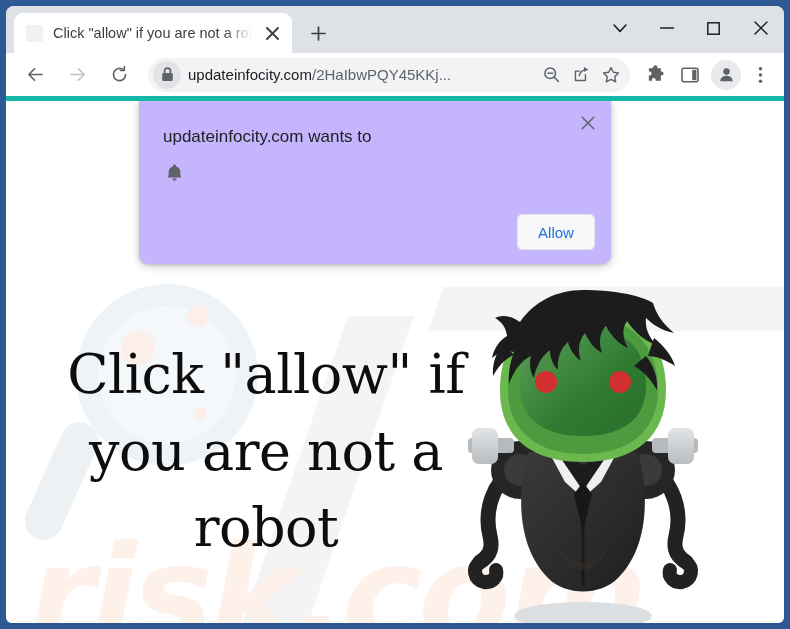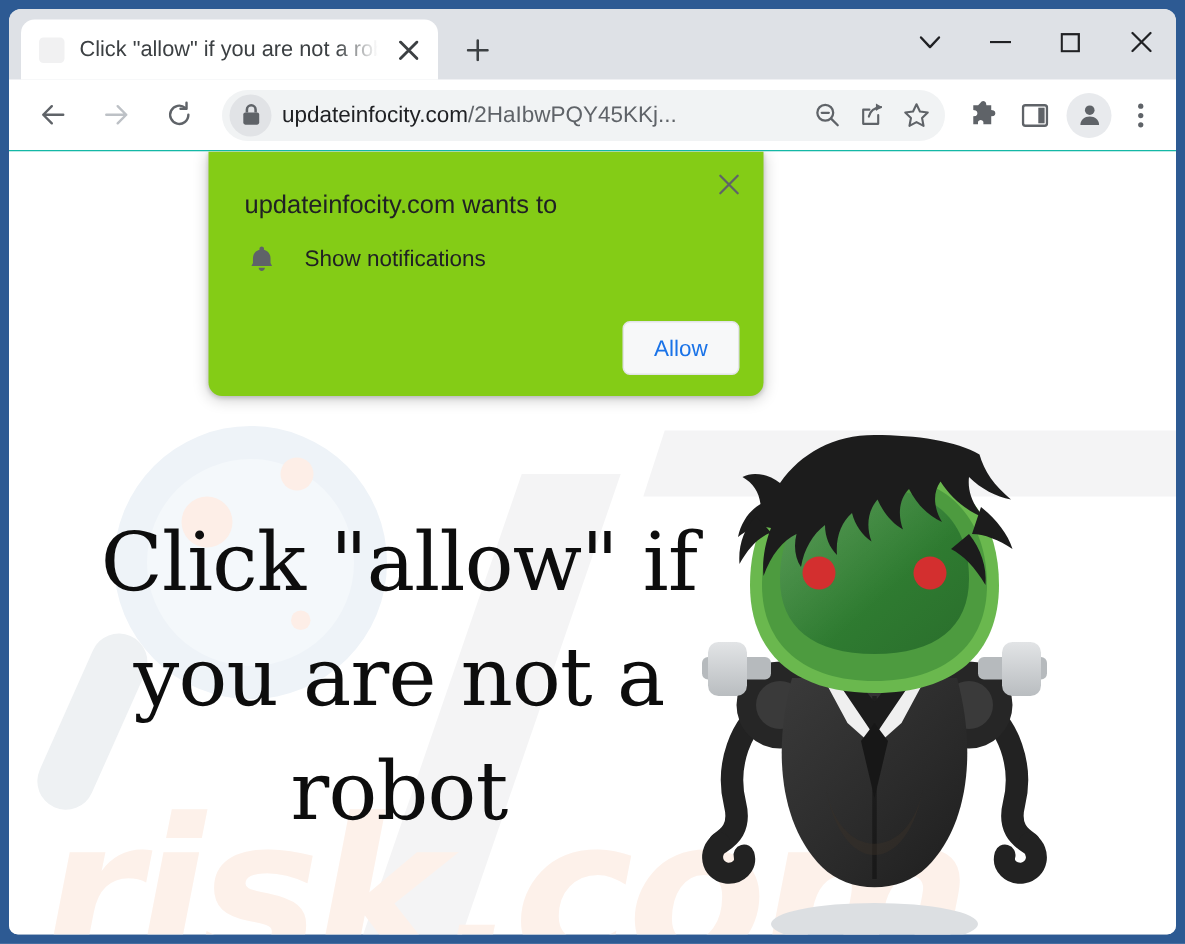--- a/index.html
+++ b/index.html
@@ -106,21 +106,21 @@
   }
 
   
   .toolbar {
     position: relative;
     height: 48px;
     background: #ffffff;
     display: flex;
     align-items: center;
     padding: 0 8px;
-    border-bottom: 1px solid #14b8a6;
+    border-bottom: 5px solid #14b8a6;
   }
   .nav-btn {
     width: 34px; height: 34px;
     margin: 0 4px;
     display: flex; align-items: center; justify-content: center;
     border-radius: 50%;
     color: #5f6368;
     flex: 0 0 auto;
   }
   .nav-btn.disabled { color: #bdc1c6; }
@@ -291,23 +291,23 @@
     position: absolute;
     left: 452px; top: 185px;
     width: 250px; height: 350px;
   }
   .robot svg { display: block; }
 
   
   .perm-dialog {
     position: absolute;
     left: 133px; top: 0px;
-    width: 370px;
+    width: 472px;
     height: 163px;
-    background: #84cc16;
+    background: #c4b5fd;
     border-radius: 0 0 9px 9px;
     box-shadow: 0 2px 10px rgba(0,0,0,0.22), 0 1px 3px rgba(0,0,0,0.14);
     z-index: 40;
   }
   .perm-close {
     position: absolute;
     right: 10px; top: 9px;
     width: 26px; height: 26px;
     display: flex; align-items: center; justify-content: center;
     color: #5f6368;
@@ -601,21 +601,20 @@
 
         <div class="perm-title">updateinfocity.com wants to</div>
 
         <div class="perm-row">
           <span class="perm-bell">
             <svg width="17" height="19" viewBox="0 0 18 20" aria-hidden="true">
               <path d="M9 1.4 C9.9 1.4 10.6 2.1 10.6 3 L10.6 3.6 C13.4 4.3 15.2 6.7 15.2 9.6 L15.2 13 L16.3 15.2 L1.7 15.2 L2.8 13 L2.8 9.6 C2.8 6.7 4.6 4.3 7.4 3.6 L7.4 3 C7.4 2.1 8.1 1.4 9 1.4 Z" fill="currentColor"></path>
               <path d="M6.8 16.4 C6.8 17.7 7.8 18.7 9 18.7 C10.2 18.7 11.2 17.7 11.2 16.4 Z" fill="currentColor"></path>
             </svg>
           </span>
-          <span class="perm-row-label">Show notifications</span>
         </div>
 
         <div class="perm-actions">
           <div class="perm-btn">Allow</div>
         </div>
       </div>
 
     </div>
   </div>
 </div>

